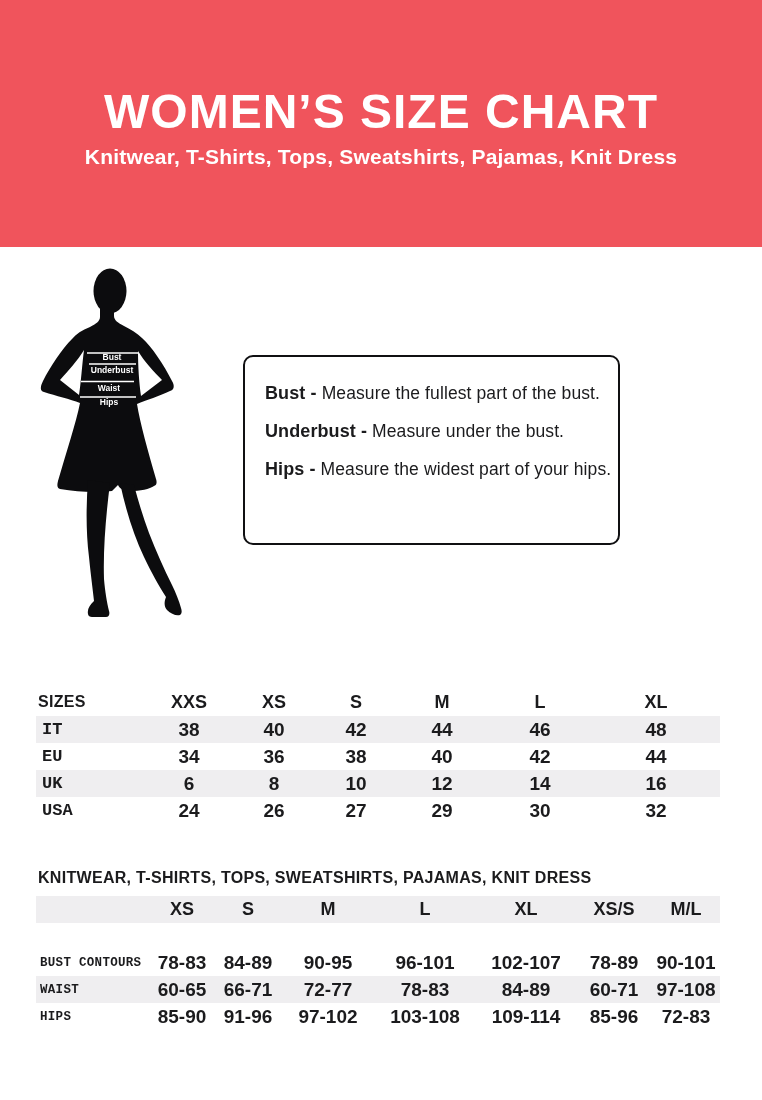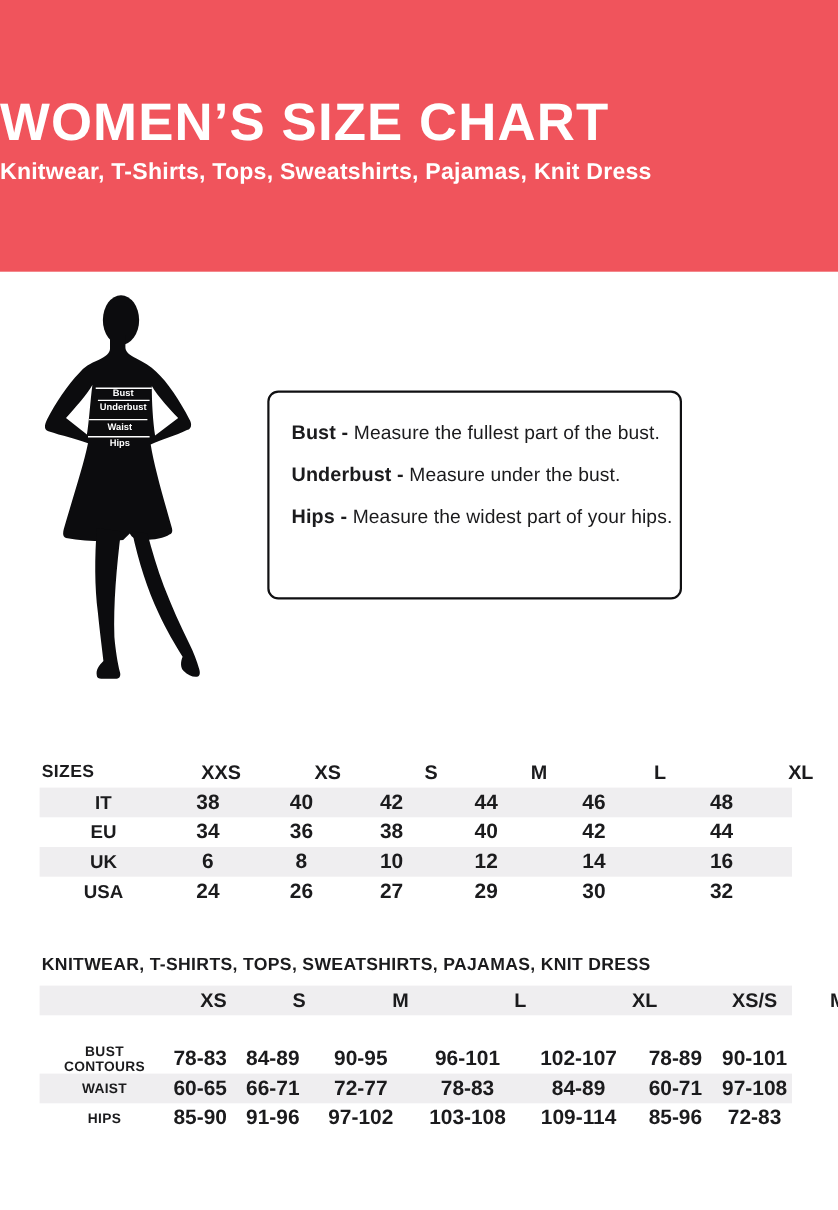--- a/index.html
+++ b/index.html
@@ -2,21 +2,21 @@
 <html style="--header-bg: #f0545c; --stripe: #efeef0;"><head>
 <meta charset="utf-8">
 <style>
   * { margin:0; padding:0; box-sizing:border-box; }
   html,body { background:#fff; }
   body { font-family:"Liberation Sans", sans-serif; color:#1b1b1d; }
   .page { position:relative; width:762px; height:1100px; margin:0 auto; background:#ffffff; overflow:hidden; }
 
   
   .banner { position:absolute; left:0; top:0; width:762px; height:247px;
-            background:var(--header-bg,#f0545c); text-align:left; }
+            background:var(--header-bg,#f0545c); text-align:center; }
   .banner h1 { margin-top:88px; font-size:48px; font-weight:bold; color:#fff; letter-spacing:1px; line-height:1.0; }
   .banner p  { margin-top:9px; font-size:21px; font-weight:bold; color:#fff; letter-spacing:0.2px; }
 
   
   .figure-svg { position:absolute; left:30px; top:255px; width:210px; height:390px; }
   .figure-svg path, .figure-svg ellipse { fill:#0c0c0e; }
   .figure-svg line { stroke:#ffffff; stroke-width:1.3; }
   .figure-svg text { fill:#ffffff; font-family:"Liberation Sans",sans-serif; font-size:8.5px; font-weight:bold; text-anchor:middle; }
 
   
@@ -30,25 +30,25 @@
   
   .tbl-heading { position:absolute; left:38px; font-size:16px; font-weight:bold; letter-spacing:0.3px; }
   #sizes-heading   { top:693px; }
   #garment-heading { top:869px; }
 
   
   .tbl { position:absolute; left:36px; width:684px; }
   #sizes-table   { top:688px; }
   #garment-table { top:896px; }
   .tr { display:flex; align-items:center; height:27px; }
-  .tr.header { font-weight:bold;gap:12px; }
+  .tr.header { font-weight:bold; }
   .tr.gap { height:26px; background:transparent !important; }
   .td { flex:none; text-align:center; font-weight:bold; font-size:19px; }
   .td.col-header { font-size:18px; }
-  .td.label { text-align:center; }
+  .td.label { text-align:left;font-family:Liberation Mono, monospace; }
 
   .tbl--sizes .tr.header { height:28px; }
   .tbl--sizes .tr:nth-child(even) { background:var(--stripe,#efeef0); }
   .tbl--sizes .td:nth-child(1){ width:110px; padding-left:6px; font-size:17px; }
   .tbl--sizes .td:nth-child(2){ width:86px; }
   .tbl--sizes .td:nth-child(3){ width:84px; }
   .tbl--sizes .td:nth-child(4){ width:80px; }
   .tbl--sizes .td:nth-child(5){ width:92px; }
   .tbl--sizes .td:nth-child(6){ width:104px; }
   .tbl--sizes .td:nth-child(7){ width:128px; }

